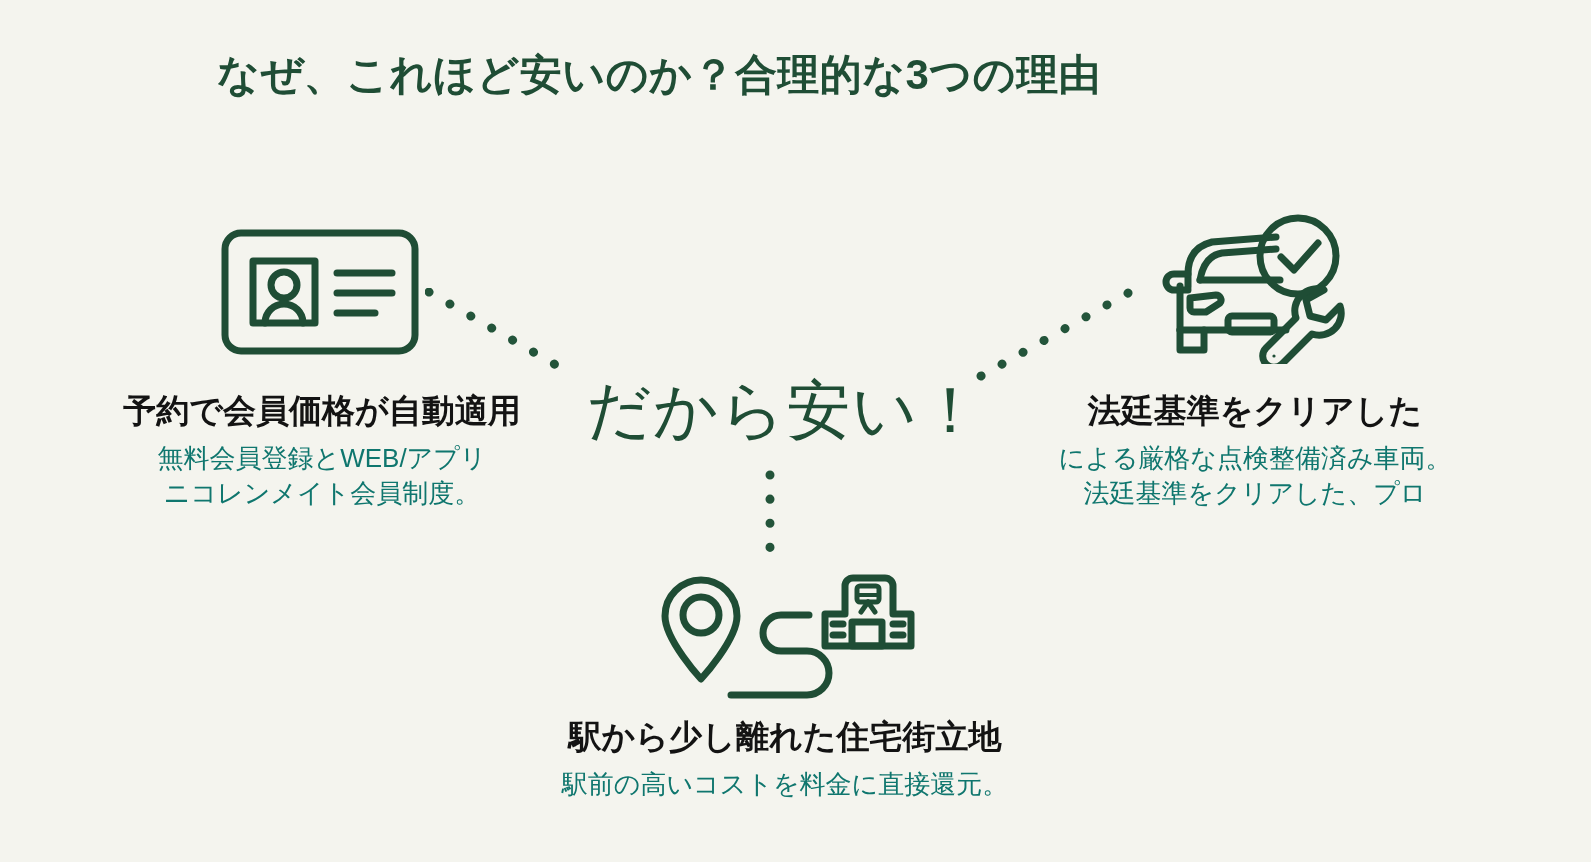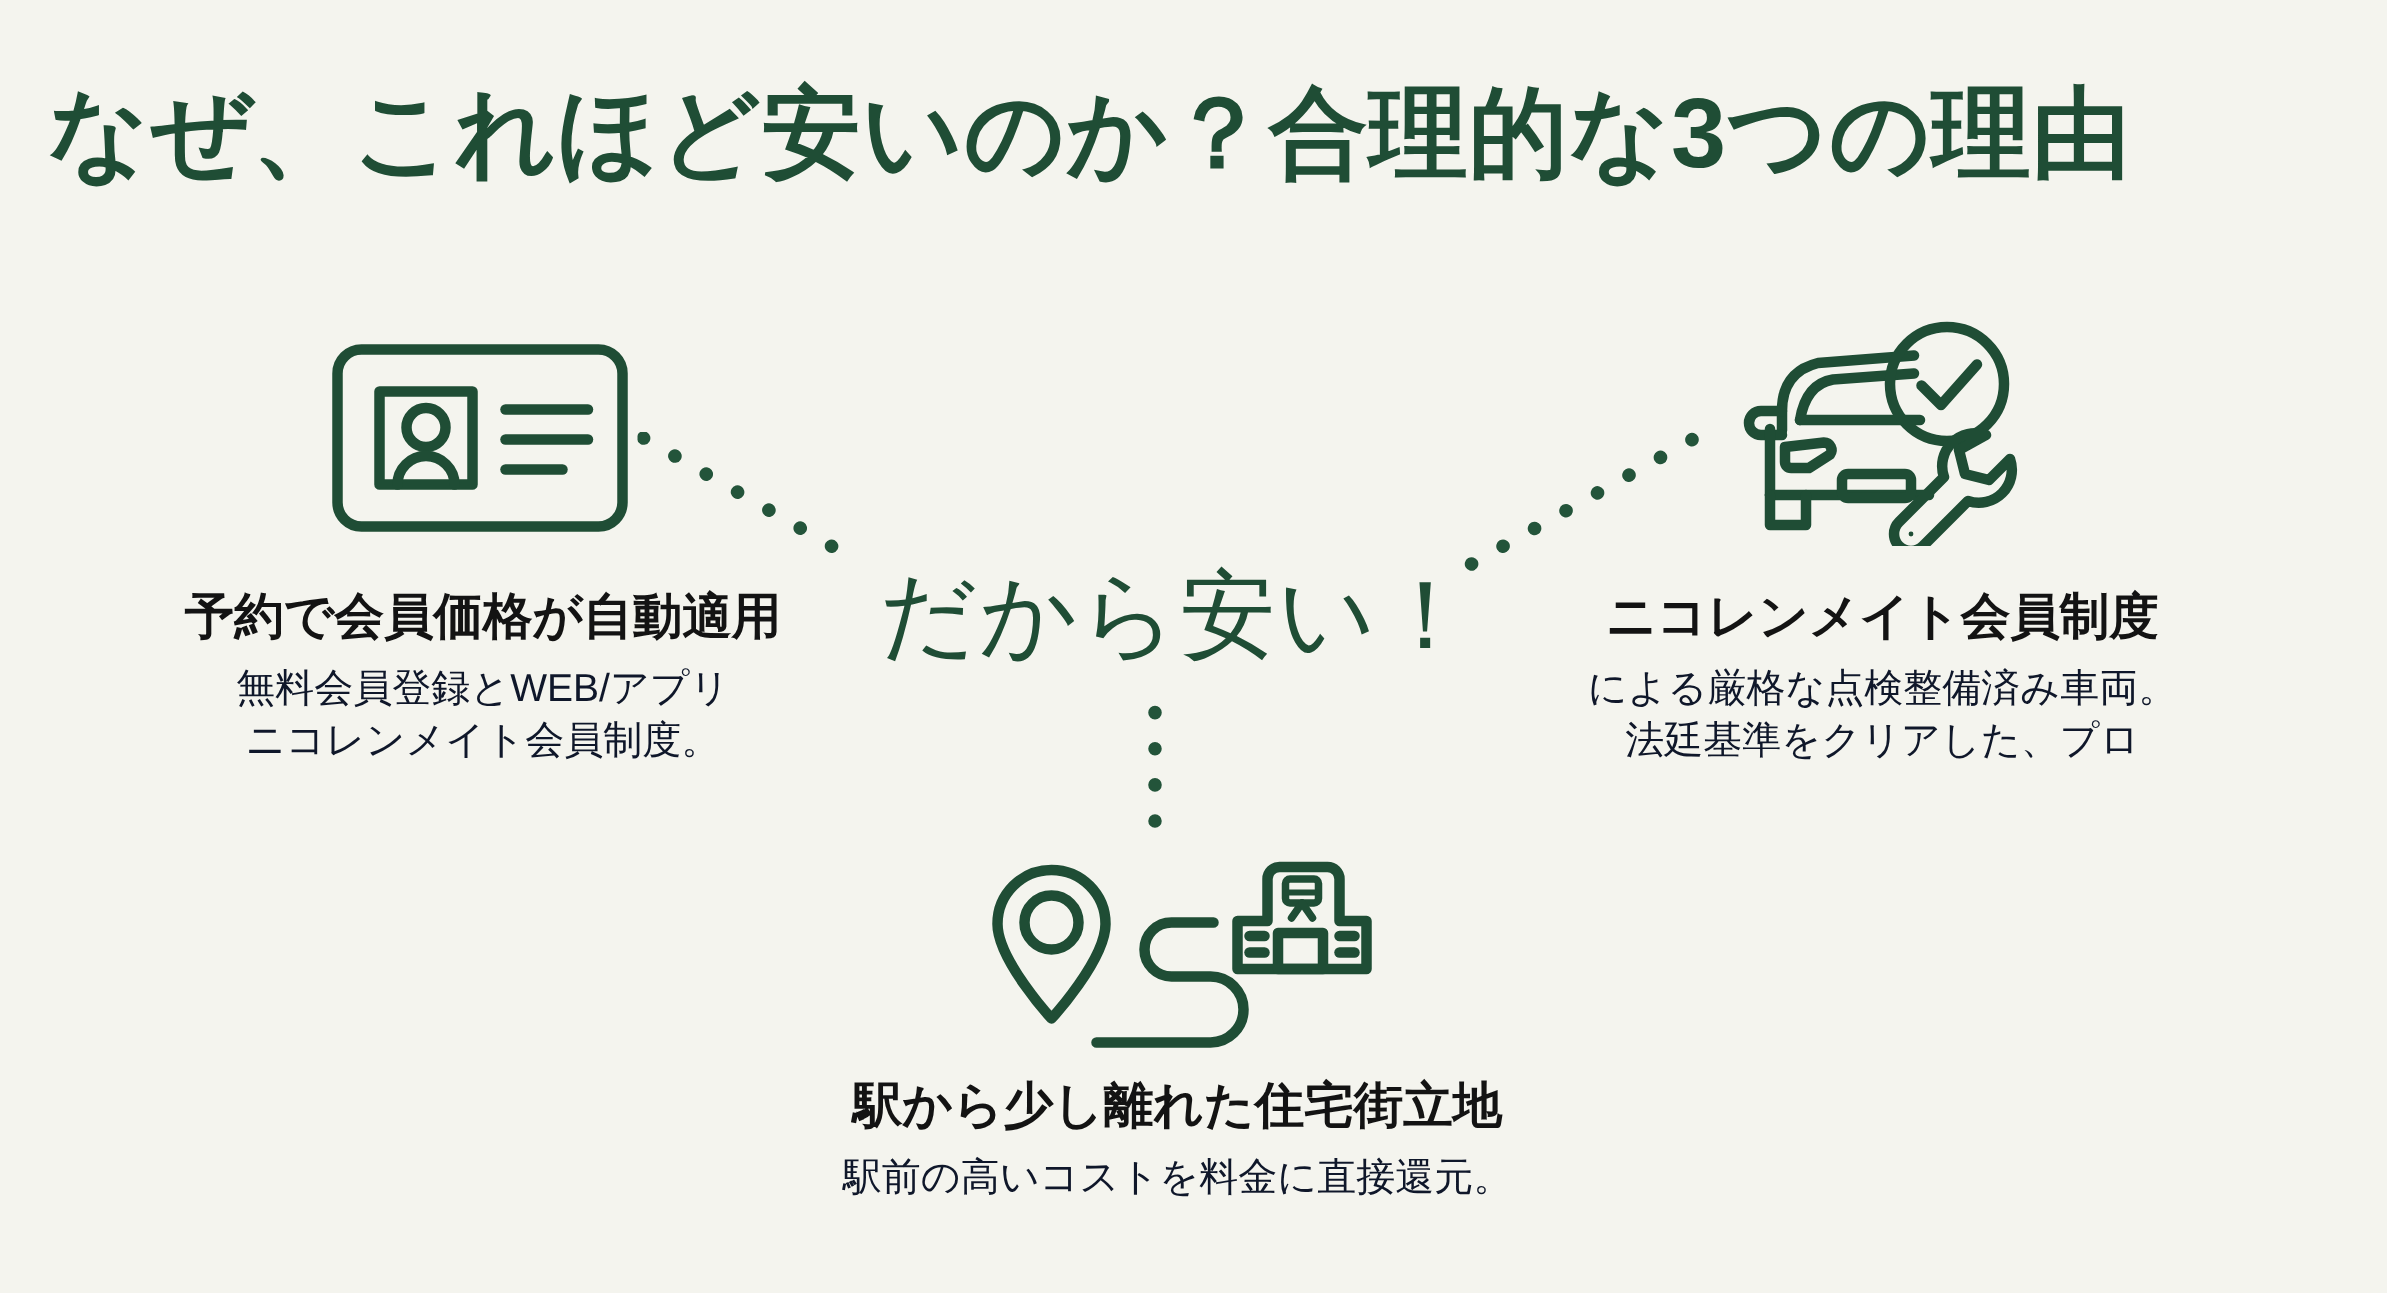--- a/index.html
+++ b/index.html
@@ -24,26 +24,25 @@
   }
 
   
   .title {
     position: absolute;
     top: 52px;
     left: 0;
     width: 1318px;
     text-align: center;
     color: #1f4d35;
-    font-size: 66px;
+    font-size: 42px;
     font-weight: 700;
     letter-spacing: 0.01em;
     line-height: 1.1;
     white-space: nowrap;
-    margin-left: 32px;
   }
 
   
   .hub {
     position: absolute;
     top: 378px;
     left: 545px;
     width: 480px;
     text-align: center;
     color: #1f4d35;
@@ -60,21 +59,21 @@
   }
   .node-heading {
     color: #131313;
     font-weight: 700;
     font-size: 33px;
     line-height: 1.18;
     text-align: center;
     white-space: nowrap;
   }
   .node-desc {
-    color: #0f172a;
+    color: #0f766e;
     font-weight: 400;
     font-size: 26px;
     line-height: 1.34;
     text-align: center;
     margin-top: 10px;
   }
   .node-desc div { white-space: nowrap; }
 
   
   #node-left {
@@ -205,21 +204,21 @@
 
   <div class="node" id="node-left">
     <div class="node-heading">予約で会員価格が自動適用</div>
     <div class="node-desc">
       <div>無料会員登録とWEB/アプリ</div>
       <div>ニコレンメイト会員制度。</div>
     </div>
   </div>
 
   <div class="node" id="node-right">
-    <div class="node-heading">ニコレンメイト会員制度</div>
+    <div class="node-heading">法廷基準をクリアした</div>
     <div class="node-desc">
       <div>による厳格な点検整備済み車両。</div>
       <div>法廷基準をクリアした、プロ</div>
     </div>
   </div>
 
   <div class="node" id="node-bottom">
     <div class="node-heading">駅から少し離れた住宅街立地</div>
     <div class="node-desc">
       <div>駅前の高いコストを料金に直接還元。</div>

